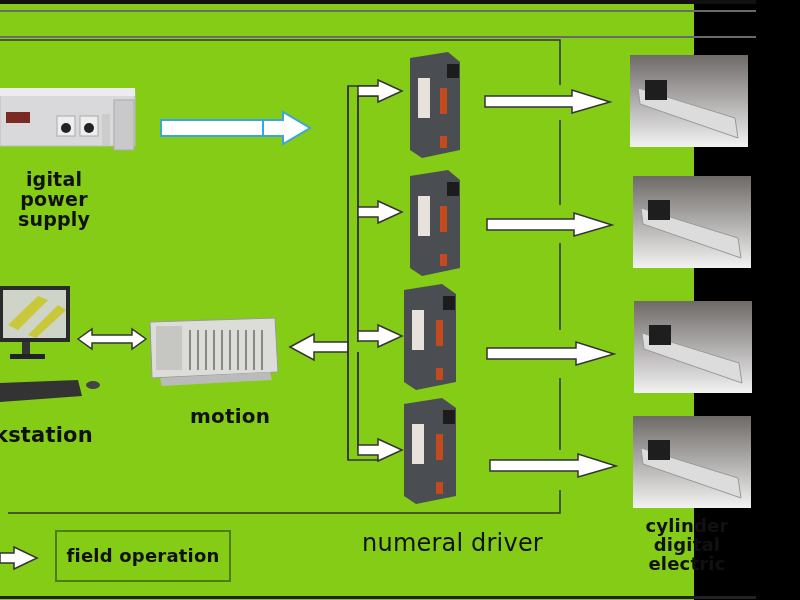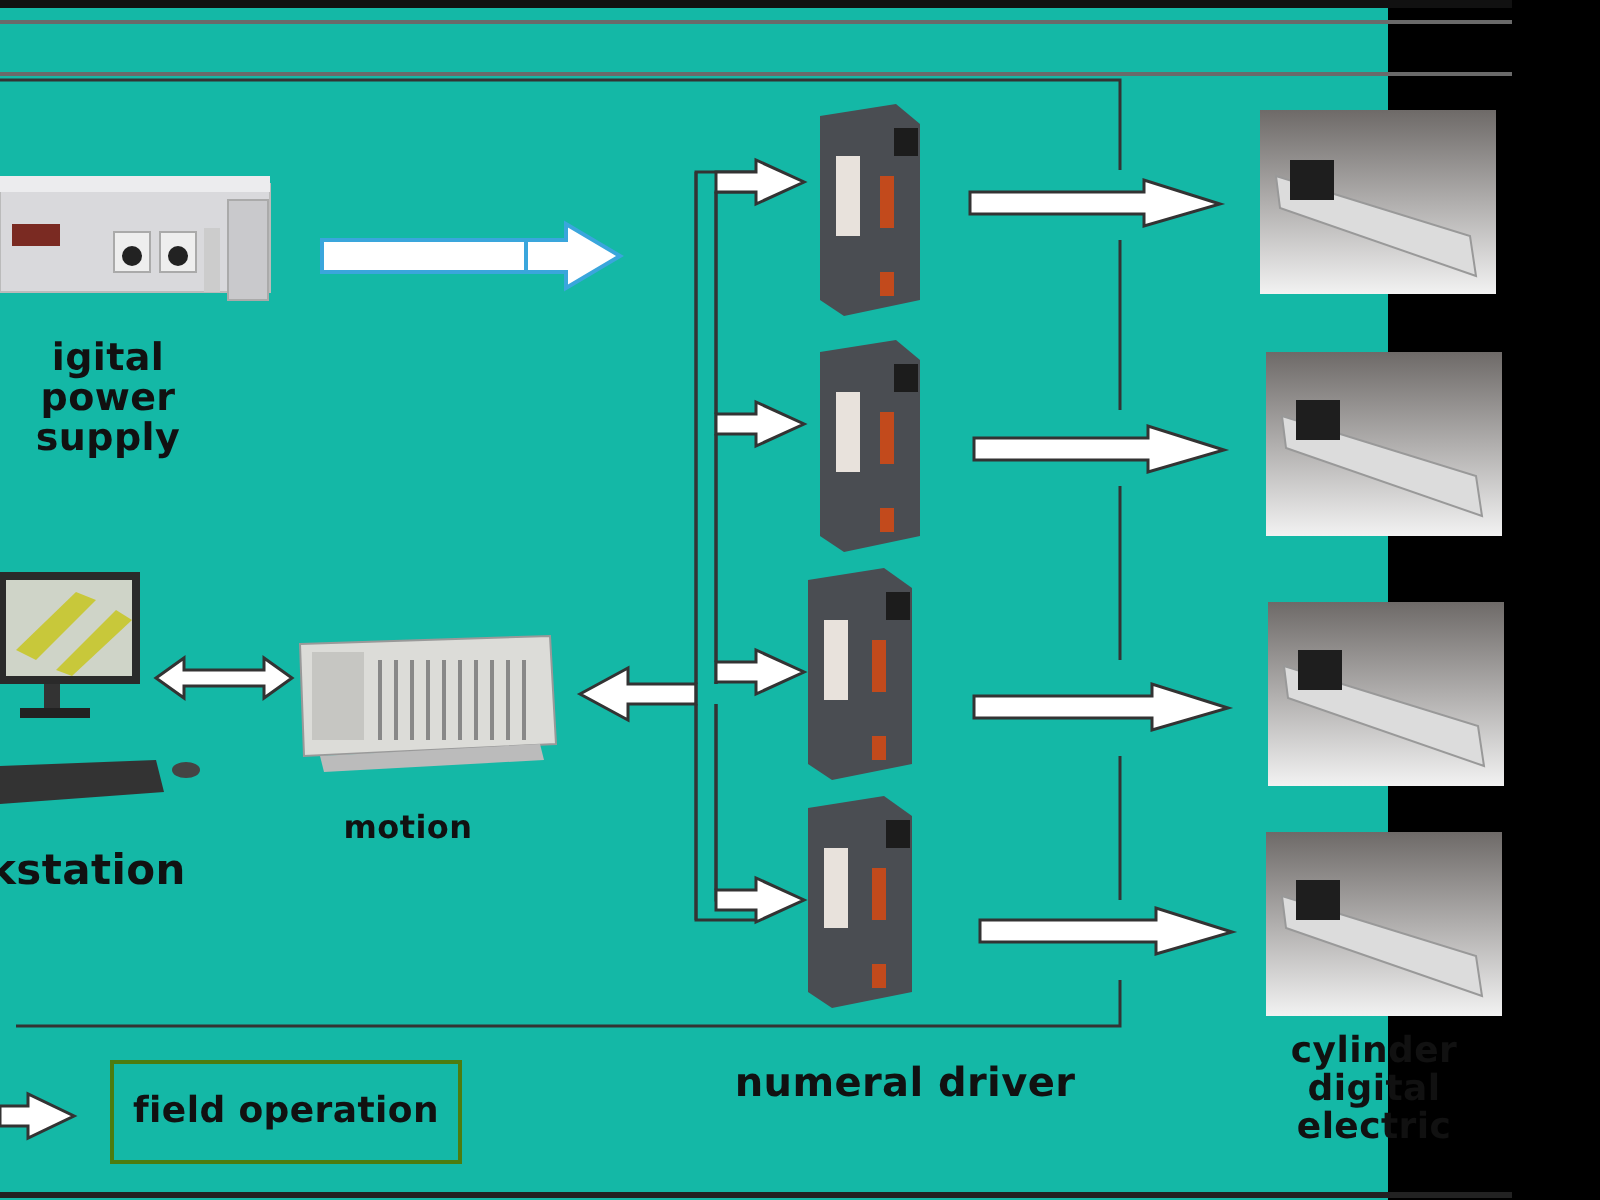--- a/index.html
+++ b/index.html
@@ -1,18 +1,18 @@
 <!DOCTYPE html>
 <html><head>
 <meta charset="utf-8">
 <style>
   html, body { margin:0; padding:0; }
   body { width:800px; height:600px; overflow:hidden; background:#000; position:relative;
          font-family:"DejaVu Sans", sans-serif; }
-  #canvas { position:absolute; left:0; top:0; width:694px; height:600px; background:#14b8a6; }
+  #canvas { position:absolute; left:0; top:0; width:694px; height:600px; background:#84cc16; }
   #topbar { position:absolute; left:0; top:0; width:756px; height:4px; background:#111; }
   .hline { position:absolute; height:2px; background:#6a6a6a; }
   .label { position:absolute; text-align:center; color:#111; font-weight:bold; line-height:1.05; letter-spacing:0.2px; }
   svg { position:absolute; left:0; top:0; }
   .fieldbox { position:absolute; left:55px; top:530px; width:176px; height:52px; border:2px solid #4d7c0f;
               box-sizing:border-box; display:flex; align-items:center; justify-content:center; }
 </style>
 </head>
 <body>
 
@@ -171,25 +171,25 @@
     </g>
   </svg>
 
   <div class="label" style="left:-6px;top:170px;width:120px;font-size:19px;">
     <div>igital power</div>
     <div>supply</div>
   </div>
 
   <div class="label" style="left:-6px;top:424px;width:100px;font-size:21px;text-align:left;">kstation</div>
 
-  <div class="label" style="left:134px;top:406px;width:140px;font-size:16px;">
+  <div class="label" style="left:160px;top:406px;width:140px;font-size:20px;">
     <div>motion</div>
   </div>
 
-  <div class="label" style="left:355px;top:531px;width:195px;font-size:20px;font-weight:bold;">numeral driver</div>
+  <div class="label" style="left:355px;top:531px;width:195px;font-size:24px;font-weight:normal;">numeral driver</div>
 
   <div class="label" style="left:612px;top:517px;width:150px;font-size:18px;">
     <div>cylinder</div>
     <div>digital electric</div>
   </div>
 
   <div class="fieldbox">
     <div class="label" style="position:static;font-size:18px;">
       <div>field operation</div>
     </div>

